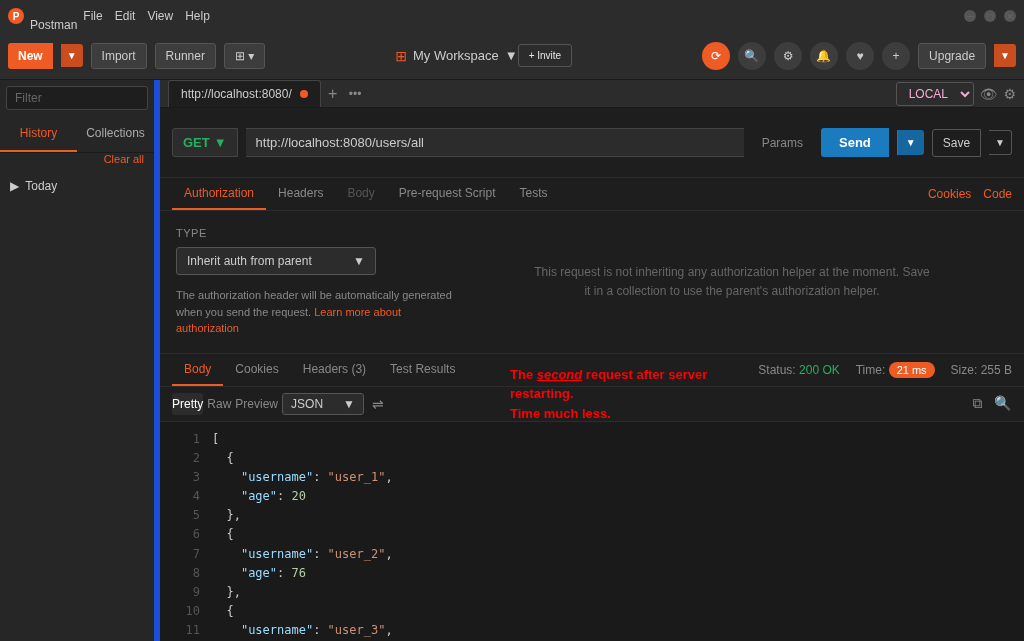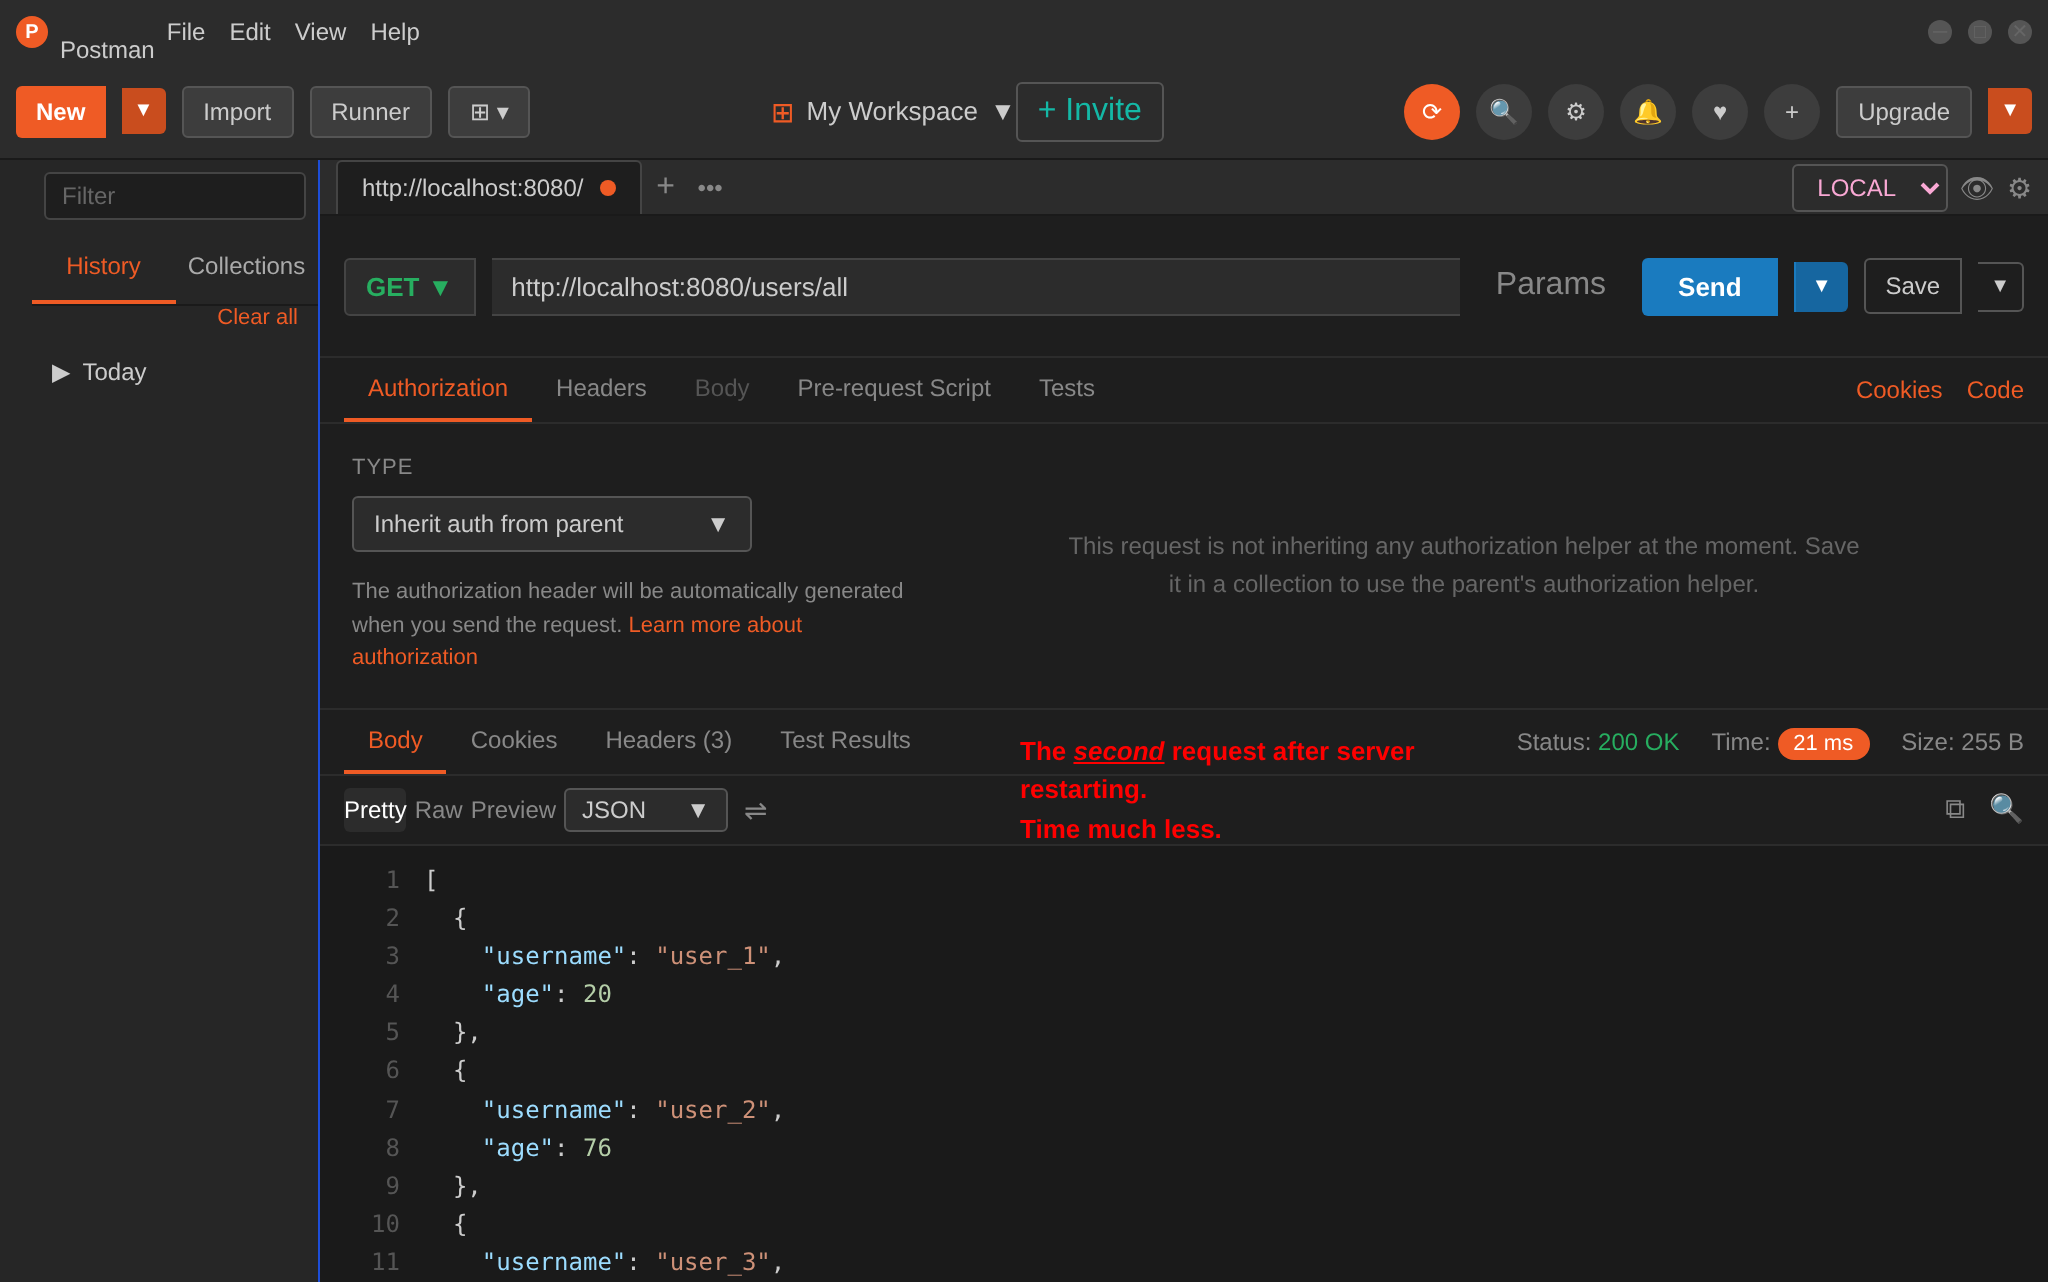--- a/index.html
+++ b/index.html
@@ -19,31 +19,31 @@
     .win-close { background: #555; }
 
     
     .toolbar { background: #2c2c2c; height: 48px; display: flex; align-items: center; padding: 0 8px; gap: 8px; border-bottom: 1px solid #1a1a1a; }
     .btn-new { background: #ef5b25; color: white; border: none; border-radius: 3px 0 0 3px; padding: 6px 10px; cursor: pointer; font-size: 12px; display: flex; align-items: center; gap: 4px; font-weight: 600; }
     .btn-new-chevron { background: #c94d1e; color: white; border: none; border-radius: 0 3px 3px 0; padding: 6px 6px; cursor: pointer; font-size: 10px; }
     .btn-toolbar { background: #3d3d3d; color: #ccc; border: 1px solid #555; border-radius: 3px; padding: 5px 10px; cursor: pointer; font-size: 12px; }
     .toolbar-center { flex: 1; display: flex; justify-content: center; align-items: center; }
     .workspace-btn { background: transparent; border: none; color: #ccc; font-size: 13px; cursor: pointer; display: flex; align-items: center; gap: 6px; }
     .workspace-icon { color: #ef5b25; font-size: 14px; }
-    .invite-btn { background: transparent; border: 1px solid #555; color: #14b8a6; border-radius: 3px; padding: 5px 10px; cursor: pointer; font-size: 16px; display: flex; align-items: center; gap: 4px; text-align: center; }
+    .invite-btn { background: transparent; border: 1px solid #555; color: #e5e5e5; border-radius: 3px; padding: 5px 10px; cursor: pointer; font-size: 10px; display: flex; align-items: center; gap: 4px; text-align: center; }
     .toolbar-right { display: flex; align-items: center; gap: 8px; }
     .sync-circle { width: 28px; height: 28px; border-radius: 50%; background: #ef5b25; display: flex; align-items: center; justify-content: center; color: white; font-size: 12px; }
     .icon-btn { width: 28px; height: 28px; border-radius: 50%; background: #3d3d3d; display: flex; align-items: center; justify-content: center; color: #ccc; cursor: pointer; font-size: 12px; border: none; }
     .upgrade-btn { background: #3d3d3d; color: #ccc; border: 1px solid #555; border-radius: 3px; padding: 5px 10px; cursor: pointer; font-size: 12px; }
 
     
     .main-layout { display: flex; height: calc(641px - 80px); }
 
     
-    .sidebar { width: 160px; background: #262626; border-right: 1px solid #1d4ed8; display: flex; flex-direction: column; padding-left: 16px; }
+    .sidebar { width: 160px; background: #262626; border-right: 6px solid #1d4ed8; display: flex; flex-direction: column; }
     .sidebar-tabs { display: flex; border-bottom: 1px solid #1a1a1a; }
     .sidebar-tab { flex: 1; padding: 10px 4px; text-align: center; cursor: pointer; font-size: 12px; color: #aaa; border-bottom: 2px solid transparent; }
     .sidebar-tab.active { color: #ef5b25; border-bottom: 2px solid #ef5b25; }
     .sidebar-filter { padding: 6px; }
     .filter-input { width: 100%; background: #1e1e1e; border: 1px solid #444; border-radius: 3px; padding: 4px 8px; color: #ccc; font-size: 12px; }
     .filter-input::placeholder { color: #666; }
     .sidebar-section { padding: 6px 10px; }
     .sidebar-section-header { display: flex; align-items: center; gap: 6px; color: #ccc; font-size: 12px; cursor: pointer; padding: 4px 0; }
     .sidebar-clear { color: #ef5b25; font-size: 11px; cursor: pointer; text-align: right; padding: 0 10px 4px; }
 
@@ -58,21 +58,21 @@
     .tab-more { color: #888; cursor: pointer; padding: 0 4px; }
     .tab-env { margin-left: auto; display: flex; align-items: center; gap: 6px; }
     .env-select { background: #2c2c2c; border: 1px solid #555; border-radius: 3px; color: #f9a8d4; padding: 3px 8px; font-size: 12px; cursor: pointer; }
     .env-icons { display: flex; gap: 6px; }
     .env-icon { color: #888; cursor: pointer; font-size: 14px; }
 
     
     .request-bar { display: flex; align-items: center; padding: 20px 12px; gap: 8px; background: #1e1e1e; border-bottom: 1px solid #2c2c2c; }
     .method-select { background: #2c2c2c; border: 1px solid #444; border-radius: 3px 0 0 3px; color: #27ae60; padding: 6px 10px; font-size: 13px; font-weight: bold; cursor: pointer; display: flex; align-items: center; gap: 4px; }
     .url-input { flex: 1; background: #2c2c2c; border: 1px solid #444; border-left: none; border-right: none; padding: 6px 10px; color: #ccc; font-size: 13px; }
-    .params-btn { background: transparent; border: none; color: #888; padding: 6px 10px; cursor: pointer; font-size: 16px; }
+    .params-btn { background: transparent; border: none; color: #888; padding: 6px 10px; cursor: pointer; font-size: 12px; }
     .send-btn { background: #1a7bbf; color: white; border: none; border-radius: 3px 0 0 3px; padding: 7px 18px; cursor: pointer; font-size: 13px; font-weight: 600; }
     .send-chevron { background: #1666a0; color: white; border: none; border-radius: 0 3px 3px 0; padding: 7px 8px; cursor: pointer; font-size: 10px; border-left: 1px solid #1a7bbf; }
     .save-btn { background: transparent; border: 1px solid #555; color: #ccc; border-radius: 3px 0 0 3px; padding: 6px 10px; cursor: pointer; font-size: 12px; }
     .save-chevron { background: transparent; border: 1px solid #555; border-left: none; color: #ccc; padding: 6px 6px; cursor: pointer; font-size: 10px; border-radius: 0 3px 3px 0; }
 
     
     .request-tabs { display: flex; align-items: center; padding: 0 12px; background: #1e1e1e; border-bottom: 1px solid #2c2c2c; }
     .req-tab { padding: 8px 12px; color: #888; font-size: 12px; cursor: pointer; border-bottom: 2px solid transparent; }
     .req-tab.active { color: #ef5b25; border-bottom: 2px solid #ef5b25; }
     .req-tab.disabled { color: #555; }

